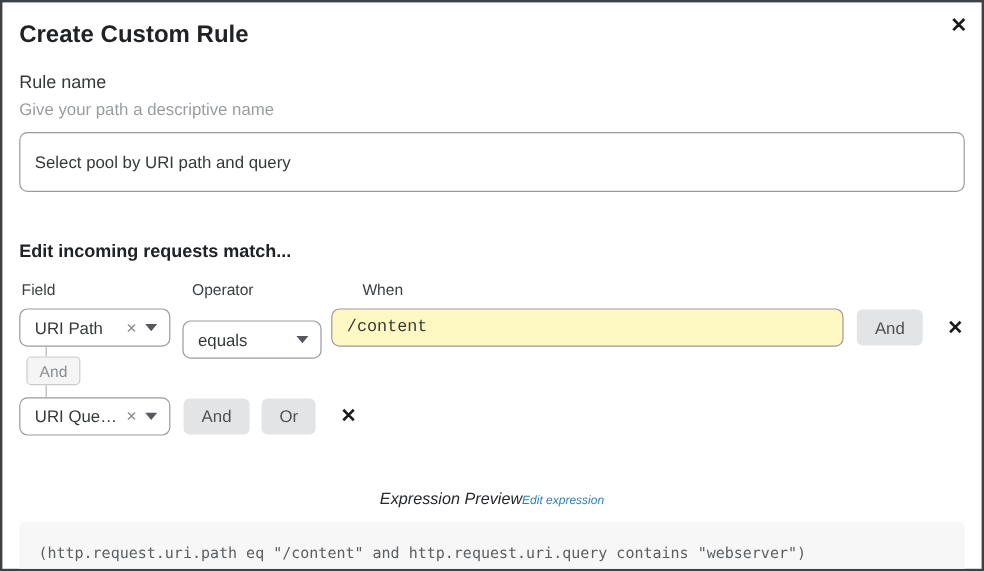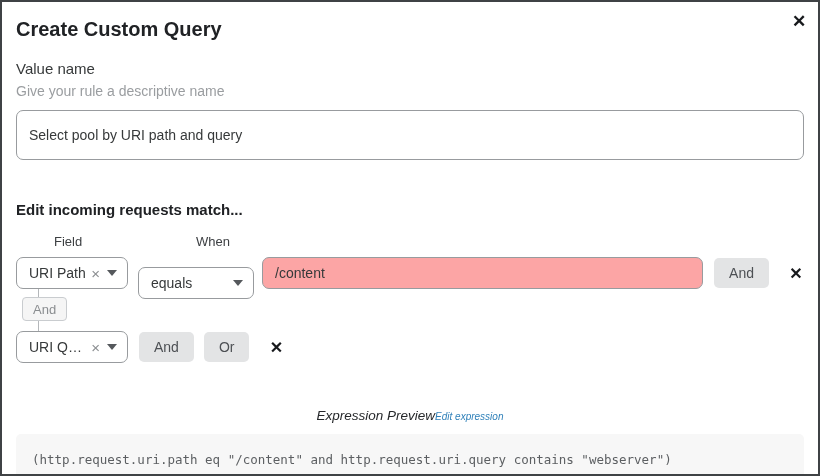--- a/index.html
+++ b/index.html
@@ -77,21 +77,21 @@
     color: #202225;
   }
 
   .col-labels {
     margin-top: 15px;
     display: flex;
     font-size: 13px;
     line-height: 16px;
     color: #3c3f42;
   }
-  .col-label-field    { width: 144px; padding-left: 2px; margin-left: 36px; }
+  .col-label-field    { width: 144px; padding-left: 2px; }
   .col-label-operator { width: 142px; }
   .col-label-value    { flex: 1; }
 
   .match-row {
     display: flex;
     align-items: center;
     height: 32px;
   }
   .match-row.first { margin-top: 7px; }
 
@@ -100,21 +100,21 @@
     border: 1px solid #989b9e;
     border-radius: 7px;
     background: #fff;
     display: flex;
     align-items: center;
     padding: 0 10px 0 12px;
     font-size: 14px;
     color: #36393a;
     cursor: pointer;
   }
-  .dd-field { width: 112px; }
+  .dd-field { width: 126px; }
   .dd-operator { width: 116px; margin-left: 10px; margin-top: 20px; }
   .dd-text {
     flex: 1;
     white-space: nowrap;
     overflow: hidden;
     text-overflow: ellipsis;
   }
   .dd-clear {
     color: #8b8e91;
     font-size: 15px;
@@ -132,23 +132,23 @@
 
   .value-input {
     flex: 1;
     margin-left: 8px;
     height: 32px;
     border: 1px solid #989b9e;
     border-radius: 7px;
     padding: 0 12px;
     font-size: 14px;
     color: #36393a;
-    font-family: Liberation Sans, sans-serif;
+    font-family: Liberation Mono, monospace;
     outline: none;
-    background: #fca5a5;
+    background: #fef9c3;
   }
 
   .btn-group { display: flex; gap: 10px; margin-left: 11px; }
   .logic-btn {
     background: #e3e4e5;
     border: none;
     border-radius: 5px;
     height: 30px;
     padding: 0 15px;
     font-size: 14px;
@@ -225,30 +225,31 @@
     white-space: nowrap;
   }
 </style>
 </head>
 <body>
 
 <div class="modal">
 
   <button class="close-btn">✕</button>
 
-  <h1 class="title">Create Custom Query</h1>
-
-  <div class="rule-name-label">Value name</div>
-  <div class="helper-text">Give your rule a descriptive name</div>
+  <h1 class="title">Create Custom Rule</h1>
+
+  <div class="rule-name-label">Rule name</div>
+  <div class="helper-text">Give your path a descriptive name</div>
   <input class="name-input" type="text" value="Select pool by URI path and query" style="">
 
   <div class="section-heading">Edit incoming requests match...</div>
 
   <div class="col-labels">
     <div class="col-label-field">Field</div>
+    <div class="col-label-operator">Operator</div>
     <div class="col-label-value">When</div>
   </div>
 
   
   <div class="match-row first">
     <div class="dropdown dd-field">
       <span class="dd-text">URI Path</span>
       <span class="dd-clear">×</span>
       <span class="caret"></span>
     </div>

